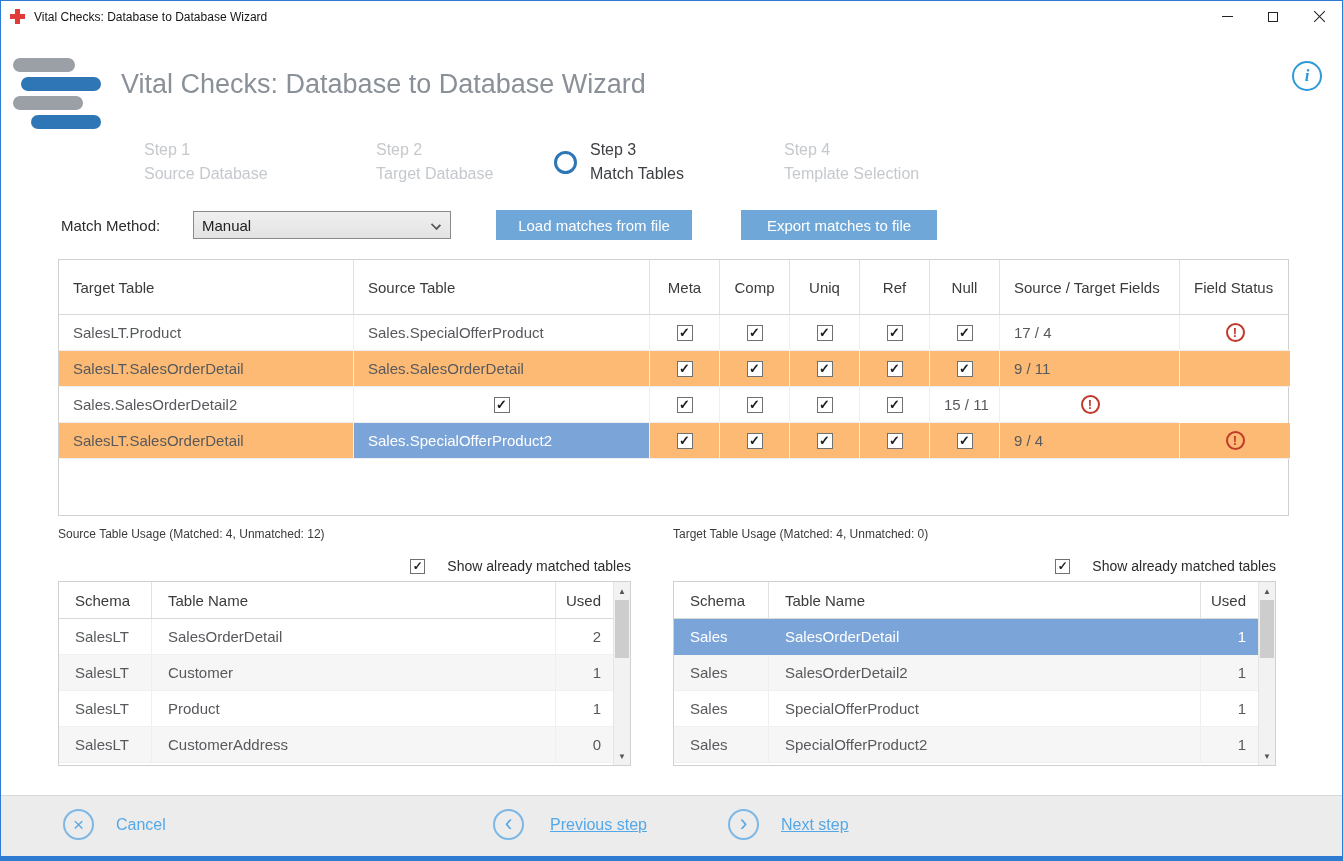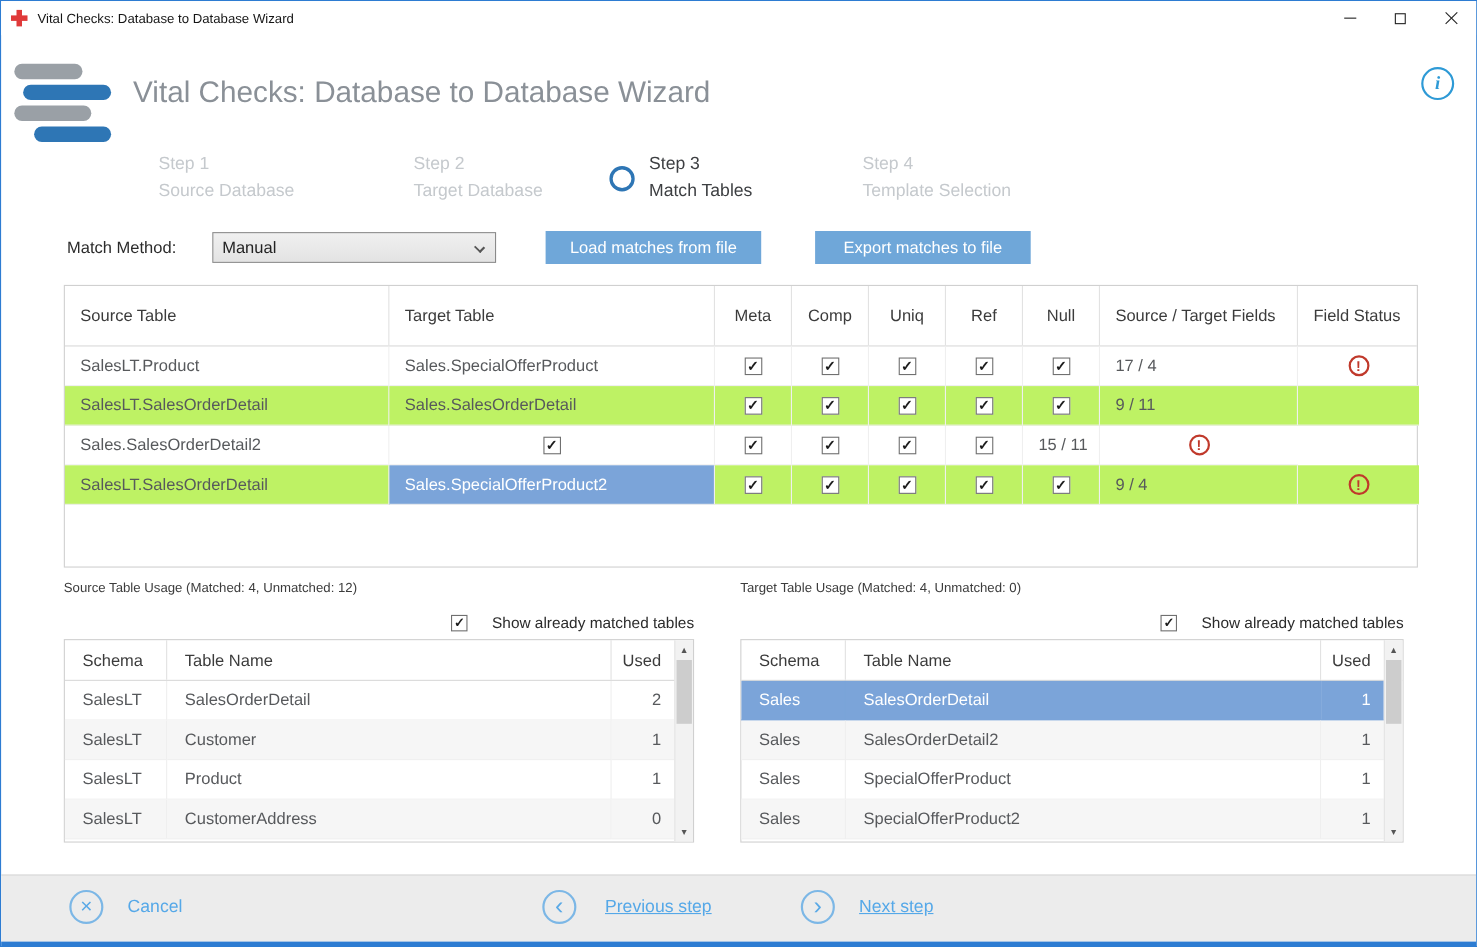--- a/index.html
+++ b/index.html
@@ -59,21 +59,21 @@
                 border:1px solid #d0d0d0; background:#fff; font-size:15px; }
   .mt-grid { display:grid; grid-template-columns:295px 296px 70px 70px 70px 70px 70px 180px 110px; }
   .mt-head { height:55px; border-bottom:1px solid #d9d9d9; color:#3b3b3b; }
   .mt-head > div { display:flex; align-items:center; padding:0 10px 0 14px; border-right:1px solid #e2e2e2; height:100%; line-height:19px; }
   .mt-head > div:last-child { border-right:none; }
   .mt-head .c-center { justify-content:center; padding:0; }
   .trow { height:36px; color:#57595c; }
   .trow > div { display:flex; align-items:center; padding-left:14px; height:100%; border-right:1px solid #efefef; border-bottom:1px solid #f0f0f0; }
   .trow > div:last-child { border-right:none; }
   .trow .c-center { justify-content:center; padding-left:0; }
-  .trow.alt > div { background:#bef264; }
+  .trow.alt > div { background:#fdba74; }
   .trow > div.selected { background:#7ba4d9 !important; color:#fff; }
 
   .cb { width:16px; height:16px; border:1px solid #707070; background:#fff; display:inline-flex;
         align-items:center; justify-content:center; font-size:13px; color:#1c1c1c; }
   .cb.checked::after { content:"✓"; font-weight:bold; margin-top:-1px; }
   .err { width:19px; height:19px; border:2px solid #c0392b; border-radius:50%; color:#c0392b;
          display:inline-flex; align-items:center; justify-content:center; font-size:13px; font-weight:bold; }
   .err::after { content:"!"; }
 
   
@@ -166,22 +166,22 @@
   <div class="mm-label">Match Method:</div>
   <div class="mm-select">
     <span>Manual</span>
     <span class="chev"></span>
   </div>
   <button class="btn btn-load">Load matches from file</button>
   <button class="btn btn-export">Export matches to file</button>
 
   <div class="main-table">
     <div class="mt-grid mt-head">
+      <div>Target Table</div>
       <div>Source Table</div>
-      <div>Target Table</div>
       <div class="c-center">Meta</div>
       <div class="c-center">Comp</div>
       <div class="c-center">Uniq</div>
       <div class="c-center">Ref</div>
       <div class="c-center">Null</div>
       <div>Source / Target Fields</div>
       <div>Field Status</div>
     </div>
 
     <div class="mt-grid trow">

